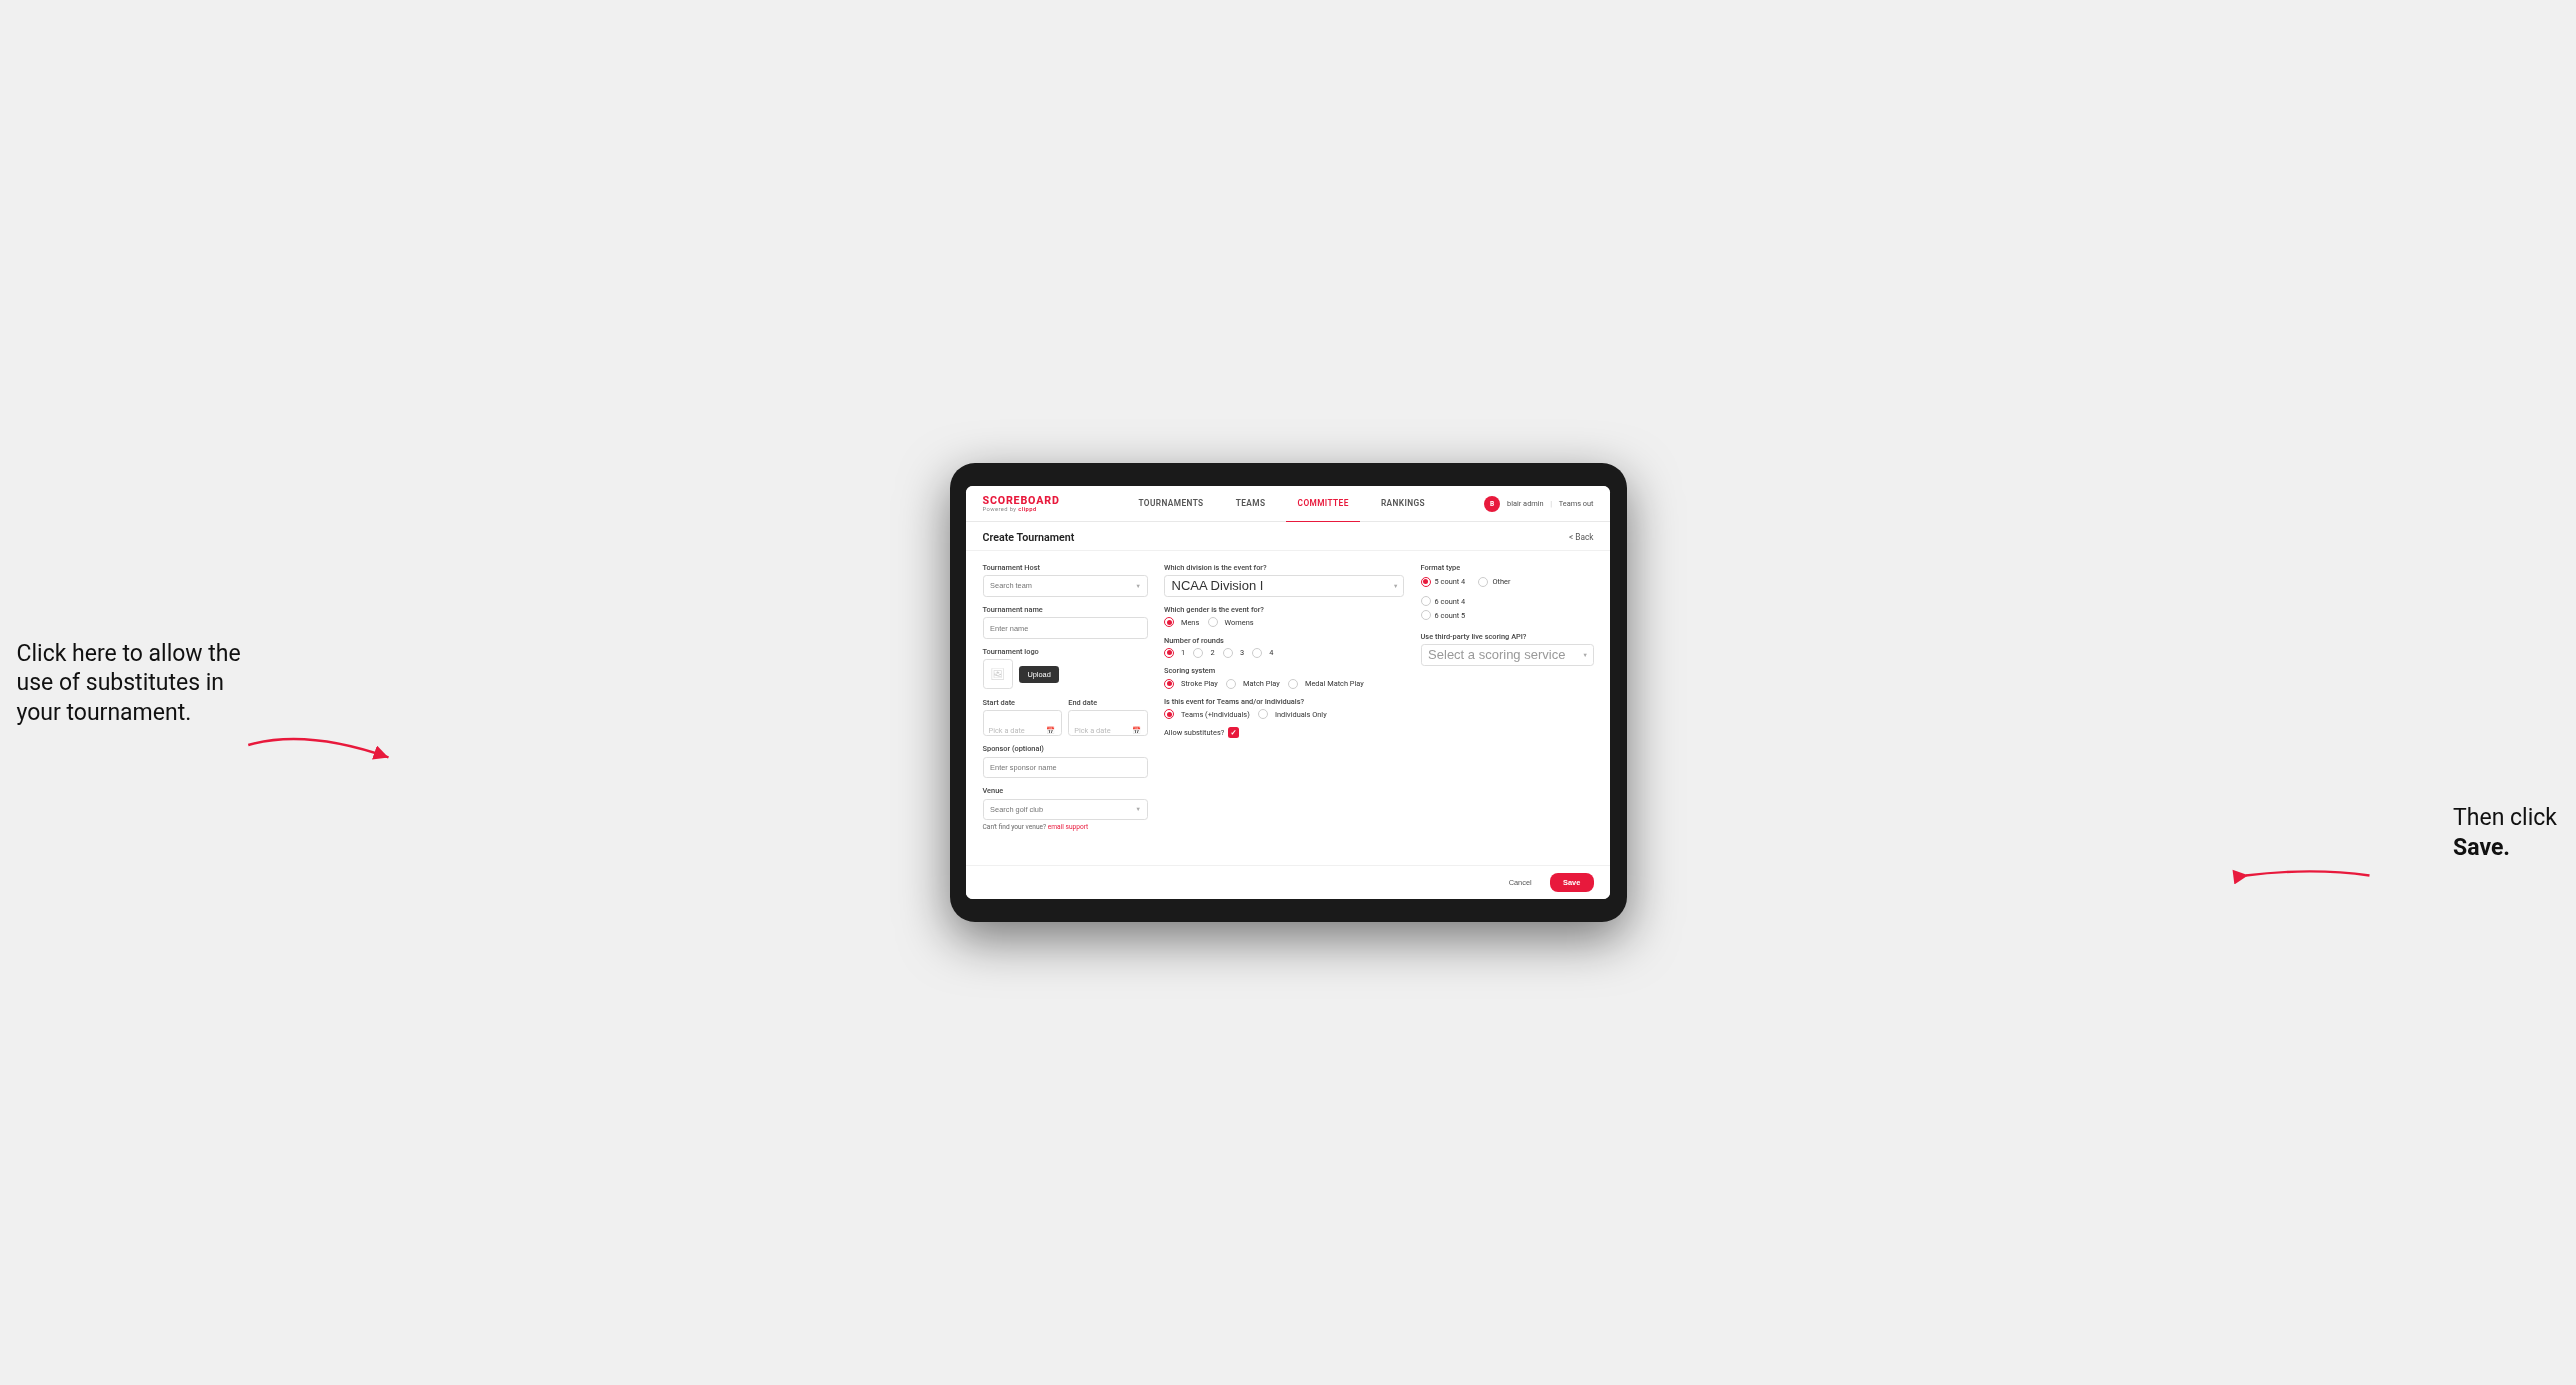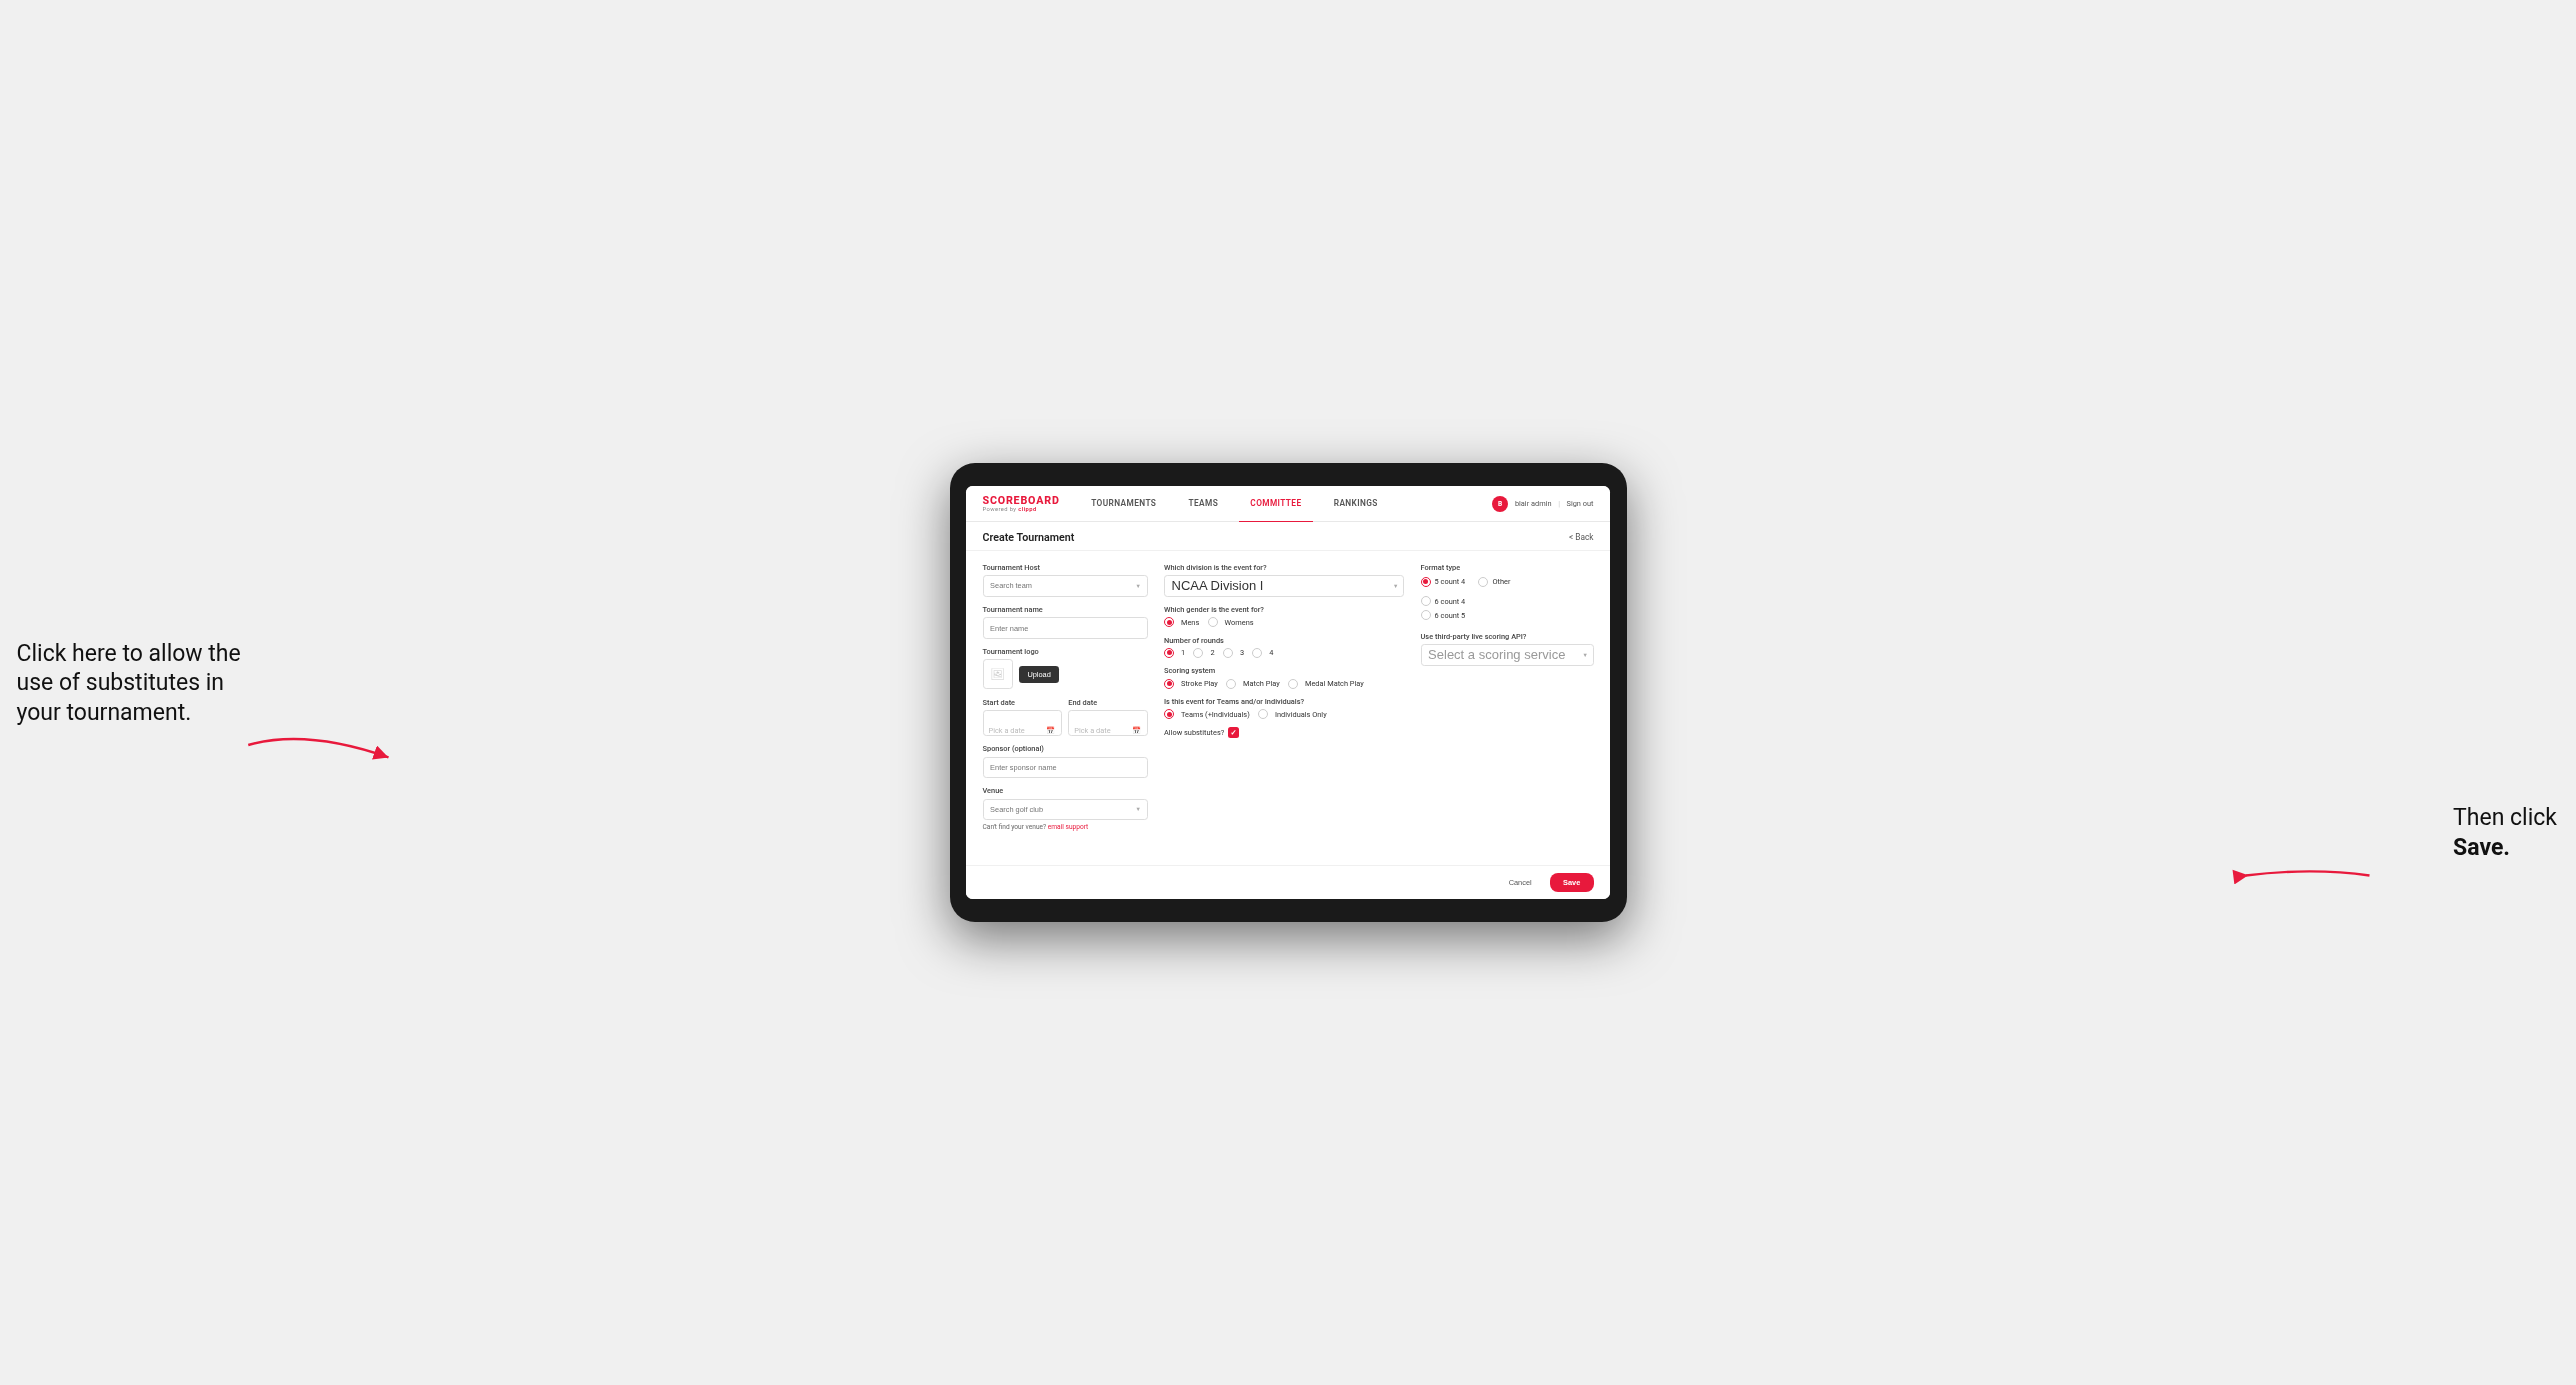--- a/index.html
+++ b/index.html
@@ -94,20 +94,21 @@
     .logo-sub {
       font-size: 5.8px;
       color: #888;
       letter-spacing: 0.4px;
     }
     .logo-sub span { color: #e8193c; font-weight: 600; }
     .nav-items {
       display: flex;
       gap: 9px;
       flex: 1;
+      justify-content: center;
     }
     .nav-item {
       padding: 0 11.6px;
       height: 36px;
       display: flex;
       align-items: center;
       font-size: 8.3px;
       font-weight: 600;
       color: #555;
       cursor: pointer;
@@ -450,21 +451,21 @@
       <div class="nav-items">
         <div class="nav-item">TOURNAMENTS</div>
         <div class="nav-item">TEAMS</div>
         <div class="nav-item active">COMMITTEE</div>
         <div class="nav-item">RANKINGS</div>
       </div>
       <div class="nav-user">
         <div class="nav-avatar">B</div>
         <span>blair admin</span>
         <span class="nav-sep">|</span>
-        <span style="cursor:pointer;">Sign out</span>
+        <span style="cursor:pointer;">Teams out</span>
       </div>
     </nav>
 
     <div class="page-header">
       <span class="page-title">Create Tournament</span>
       <span class="back-link">&lt; Back</span>
     </div>
 
     <div class="form-area">
 

